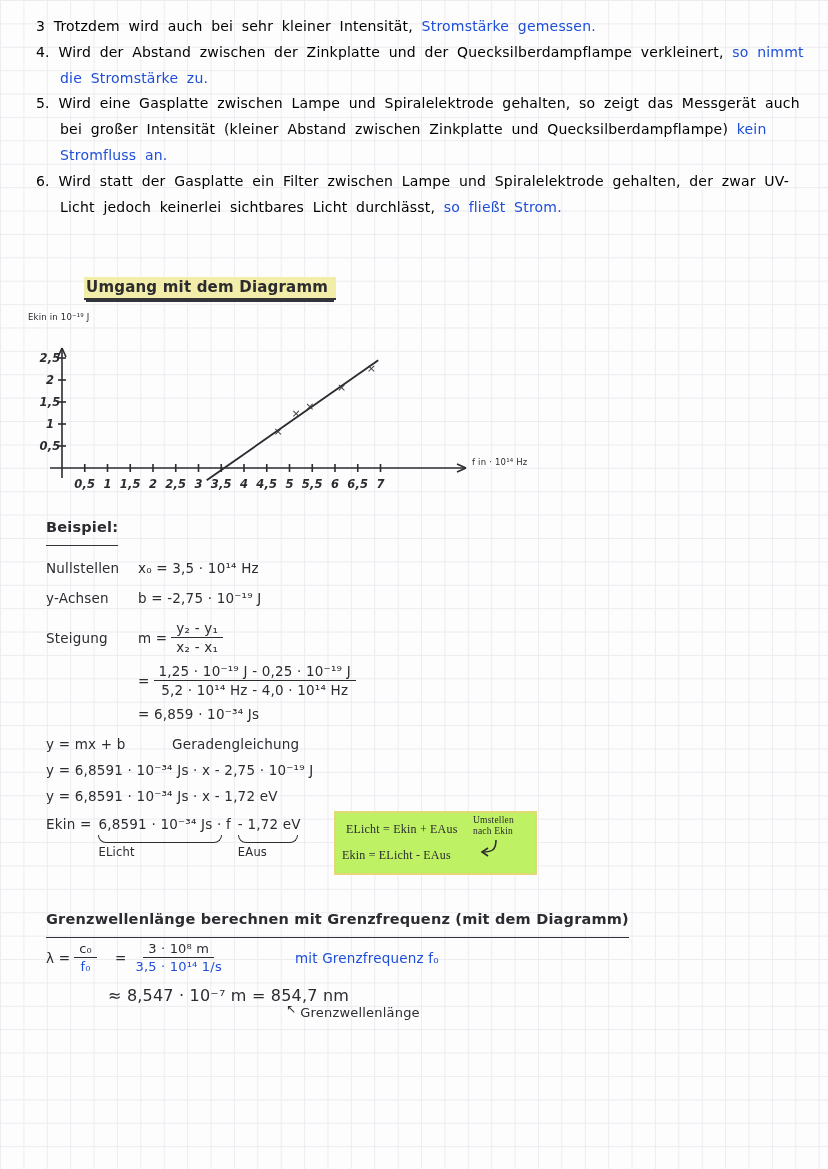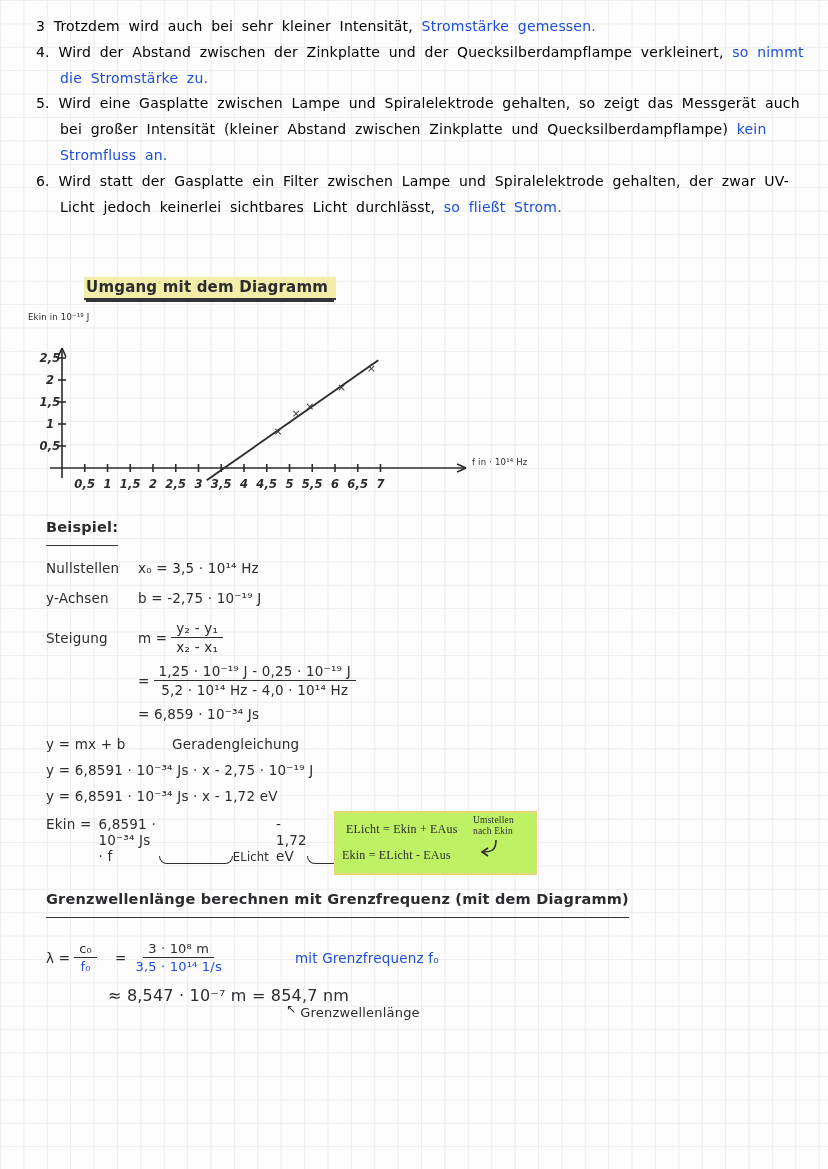--- a/index.html
+++ b/index.html
@@ -41,31 +41,31 @@
   .frac{display:inline-flex;flex-direction:column;align-items:center;vertical-align:middle;margin:0 4px;}
   .frac .num{border-bottom:1.6px solid #2b2b30;padding:0 5px 1px 5px;}
   .frac .den{padding:1px 5px 0 5px;}
   .cont{margin-left:92px;margin-top:8px;display:flex;align-items:center;}
   .eqrow{display:flex;align-items:center;}
   
   .eqs{top:731px;left:46px;font-size:13.5px;line-height:26px;}
   .eq-note{margin-left:42px;}
   
   .ekin{top:816px;left:46px;font-size:13.5px;display:flex;align-items:flex-start;}
-  .braced{display:inline-flex;flex-direction:row;align-items:flex-end;margin-left:7px;}
+  .braced{display:inline-flex;flex-direction:column;align-items:flex-start;margin-left:7px;}
   .ubrace{height:7px;width:92%;border:1.8px solid #2b2b30;border-top:none;border-radius:0 0 9px 9px;margin-top:3px;}
   .brace-label{font-size:11.5px;margin-top:2px;}
   
   .ybox{top:811px;left:334px;width:199px;height:60px;border:2px solid #e2d878;background:#bef264;font-size:12px;font-family:Liberation Serif, serif;}
   .ybox .l1{position:absolute;left:10px;top:9px;}
   .ybox .l2{position:absolute;left:6px;top:35px;}
   .ybox .note{position:absolute;right:4px;top:2px;width:58px;font-size:9.5px;line-height:11px;}
   .ybox .arr{position:absolute;left:142px;top:26px;}
   
-  .grenz-h{top:891px;left:46px;}
+  .grenz-h{top:911px;left:46px;}
   .lam{top:941px;left:46px;font-size:13.5px;display:flex;align-items:center;}
   .lam .frac .num{font-size:13px;}
   .lam .frac .den{font-size:13px;}
   .gap{display:inline-block;width:14px;}
   .result{top:986px;left:108px;font-size:16px;}
   .arrnote{top:1005px;left:286px;font-size:13px;display:flex;align-items:flex-start;}
   .arrnote .glyph{font-size:12px;margin-right:4px;margin-top:-3px;}
 </style>
 </head>
 <body>

